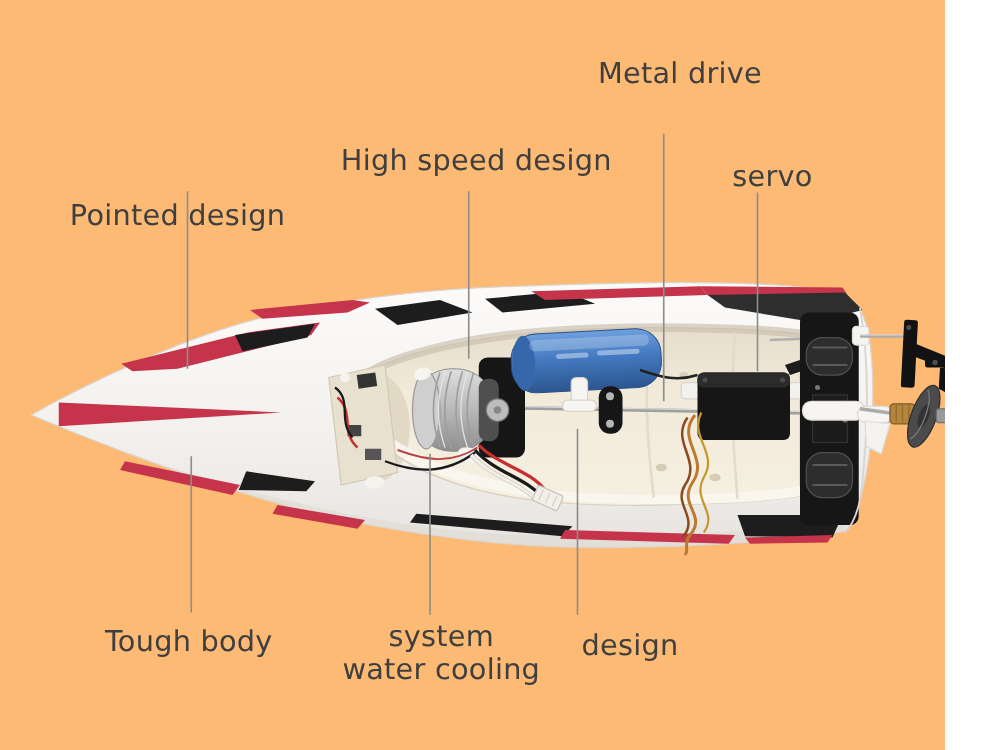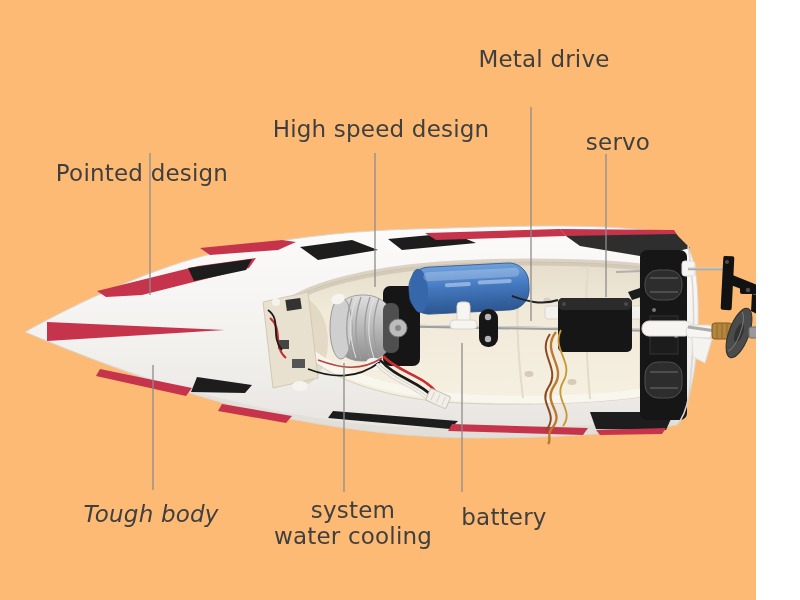--- a/index.html
+++ b/index.html
@@ -249,22 +249,22 @@
   <div class="callout-label" style="left:544px;top:46px;">
     <div>Metal drive</div>
   </div>
 
   <div class="callout-label" style="left:142px;top:116px;margin-top:44px;">Pointed design</div>
 
   <div class="callout-label" style="left:381px;top:116px;">High speed design</div>
 
   <div class="callout-label" style="left:618px;top:116px;margin-top:13px;">servo</div>
 
-  <div class="callout-label" style="left:151px;top:501px;font-style:italic;">Tough body</div>
+  <div class="callout-label" style="left:151px;top:501px;">Tough body</div>
 
   <div class="callout-label" style="left:353px;top:497px;">
     <div>system</div>
     <div>water cooling</div>
   </div>
 
-  <div class="callout-label" style="left:504px;top:504px;">battery</div>
+  <div class="callout-label" style="left:504px;top:504px;">design</div>
 
 </div>
 
 </body></html>

